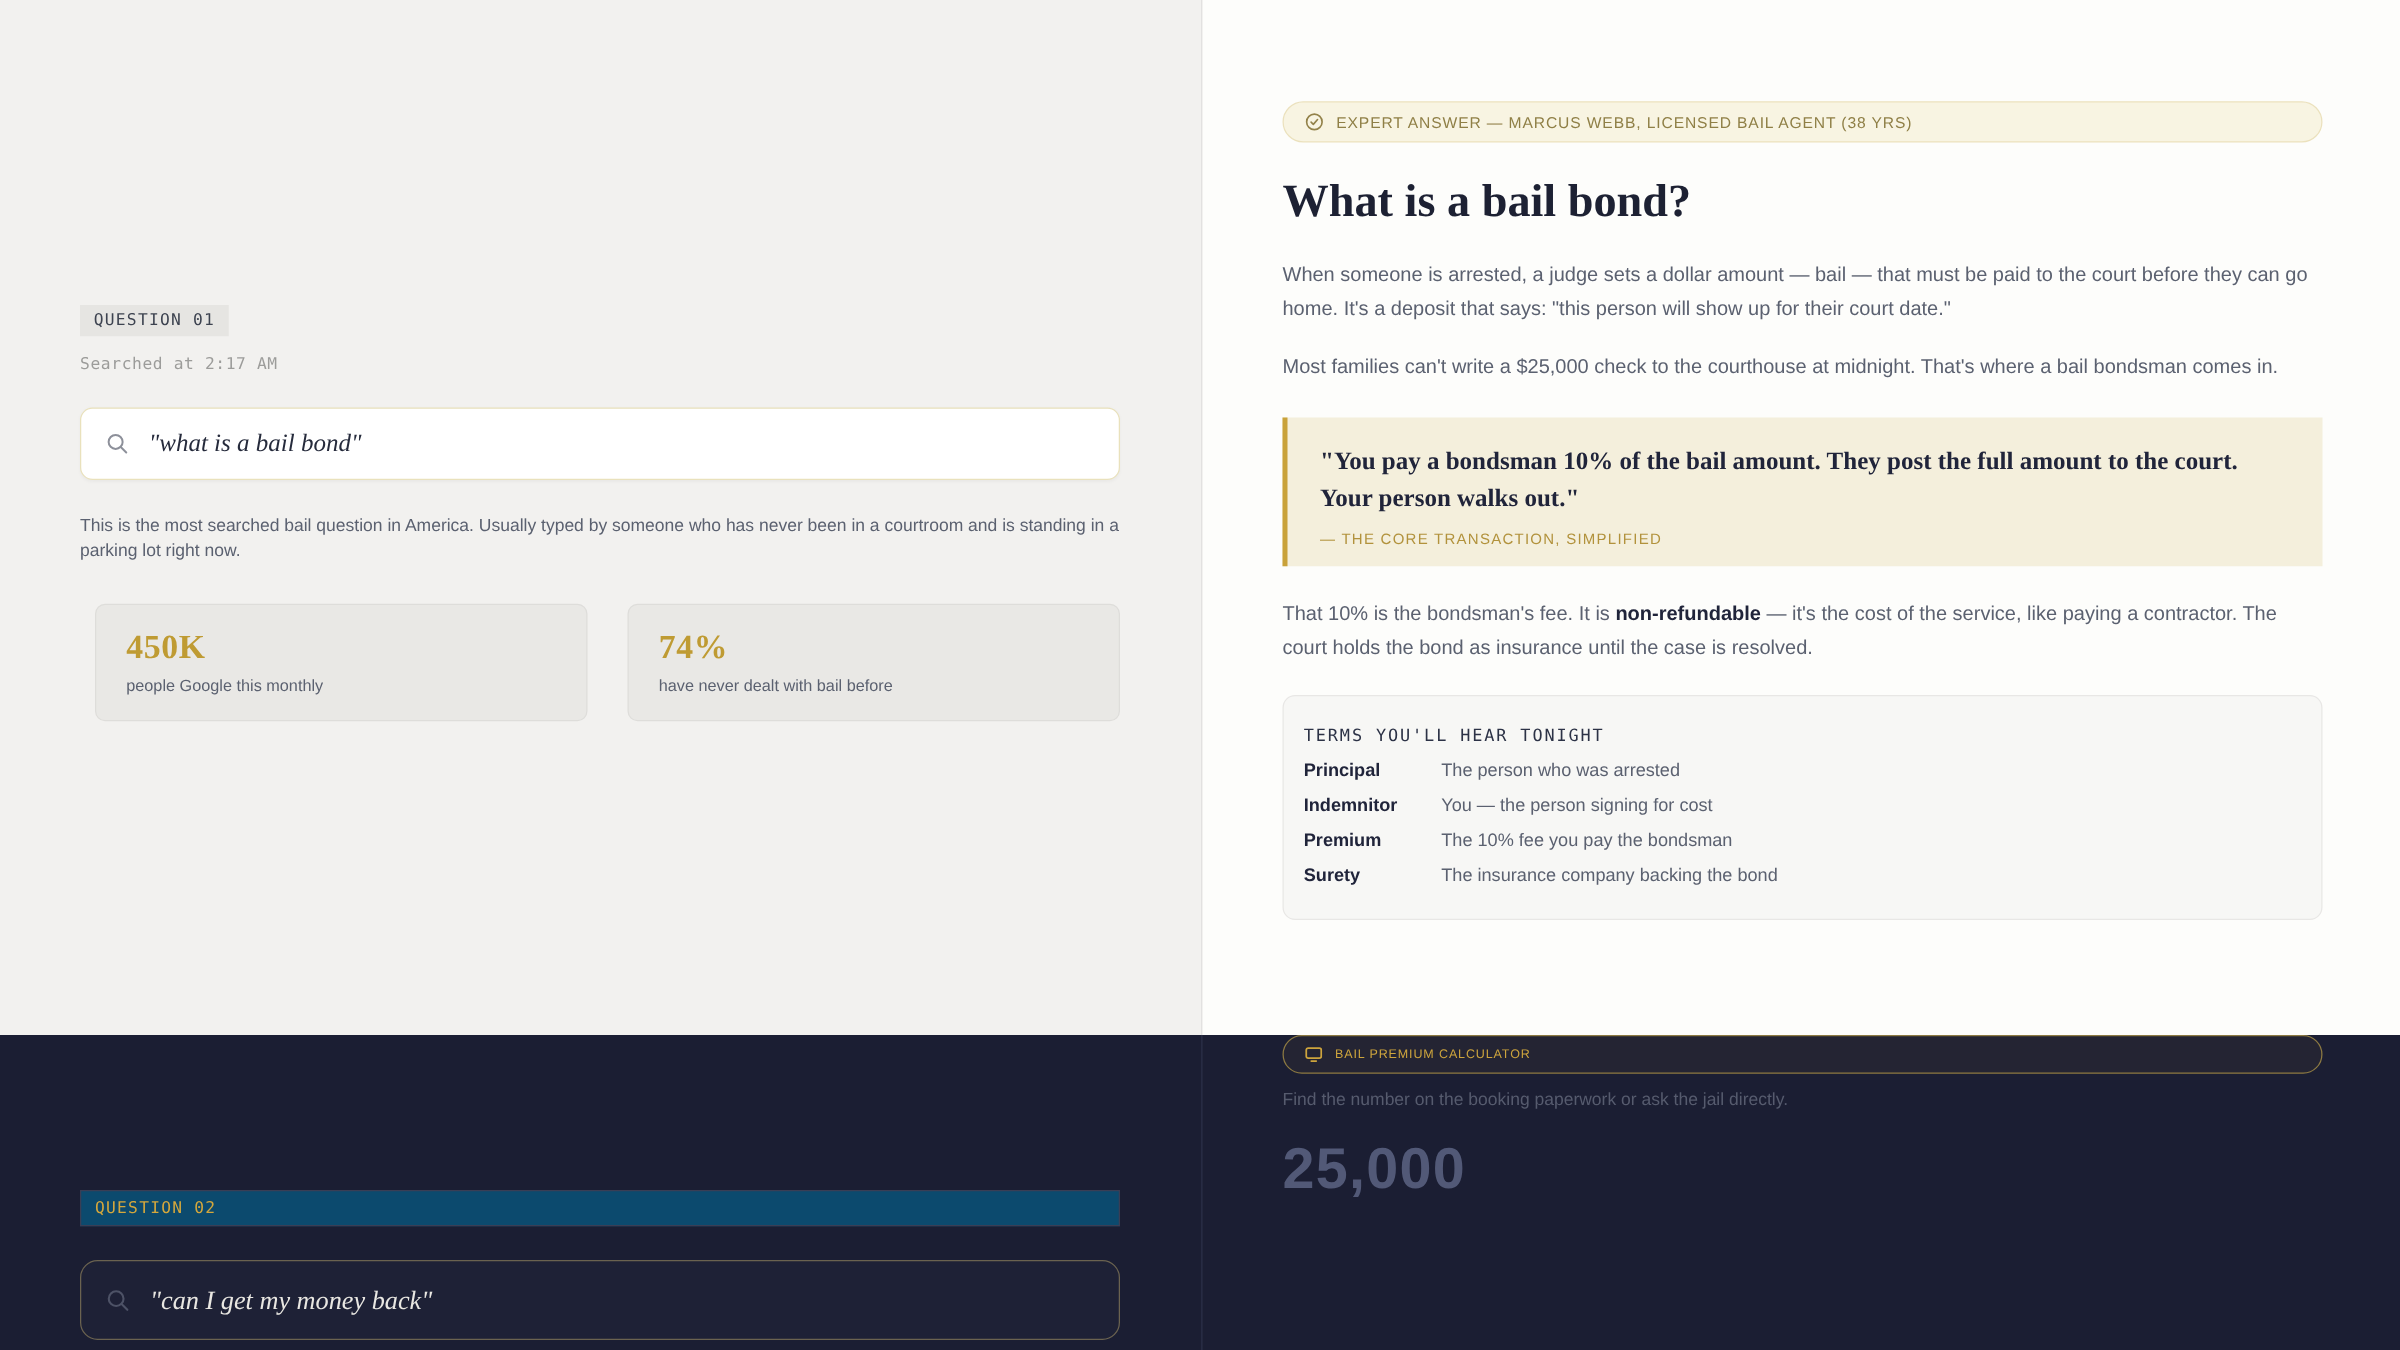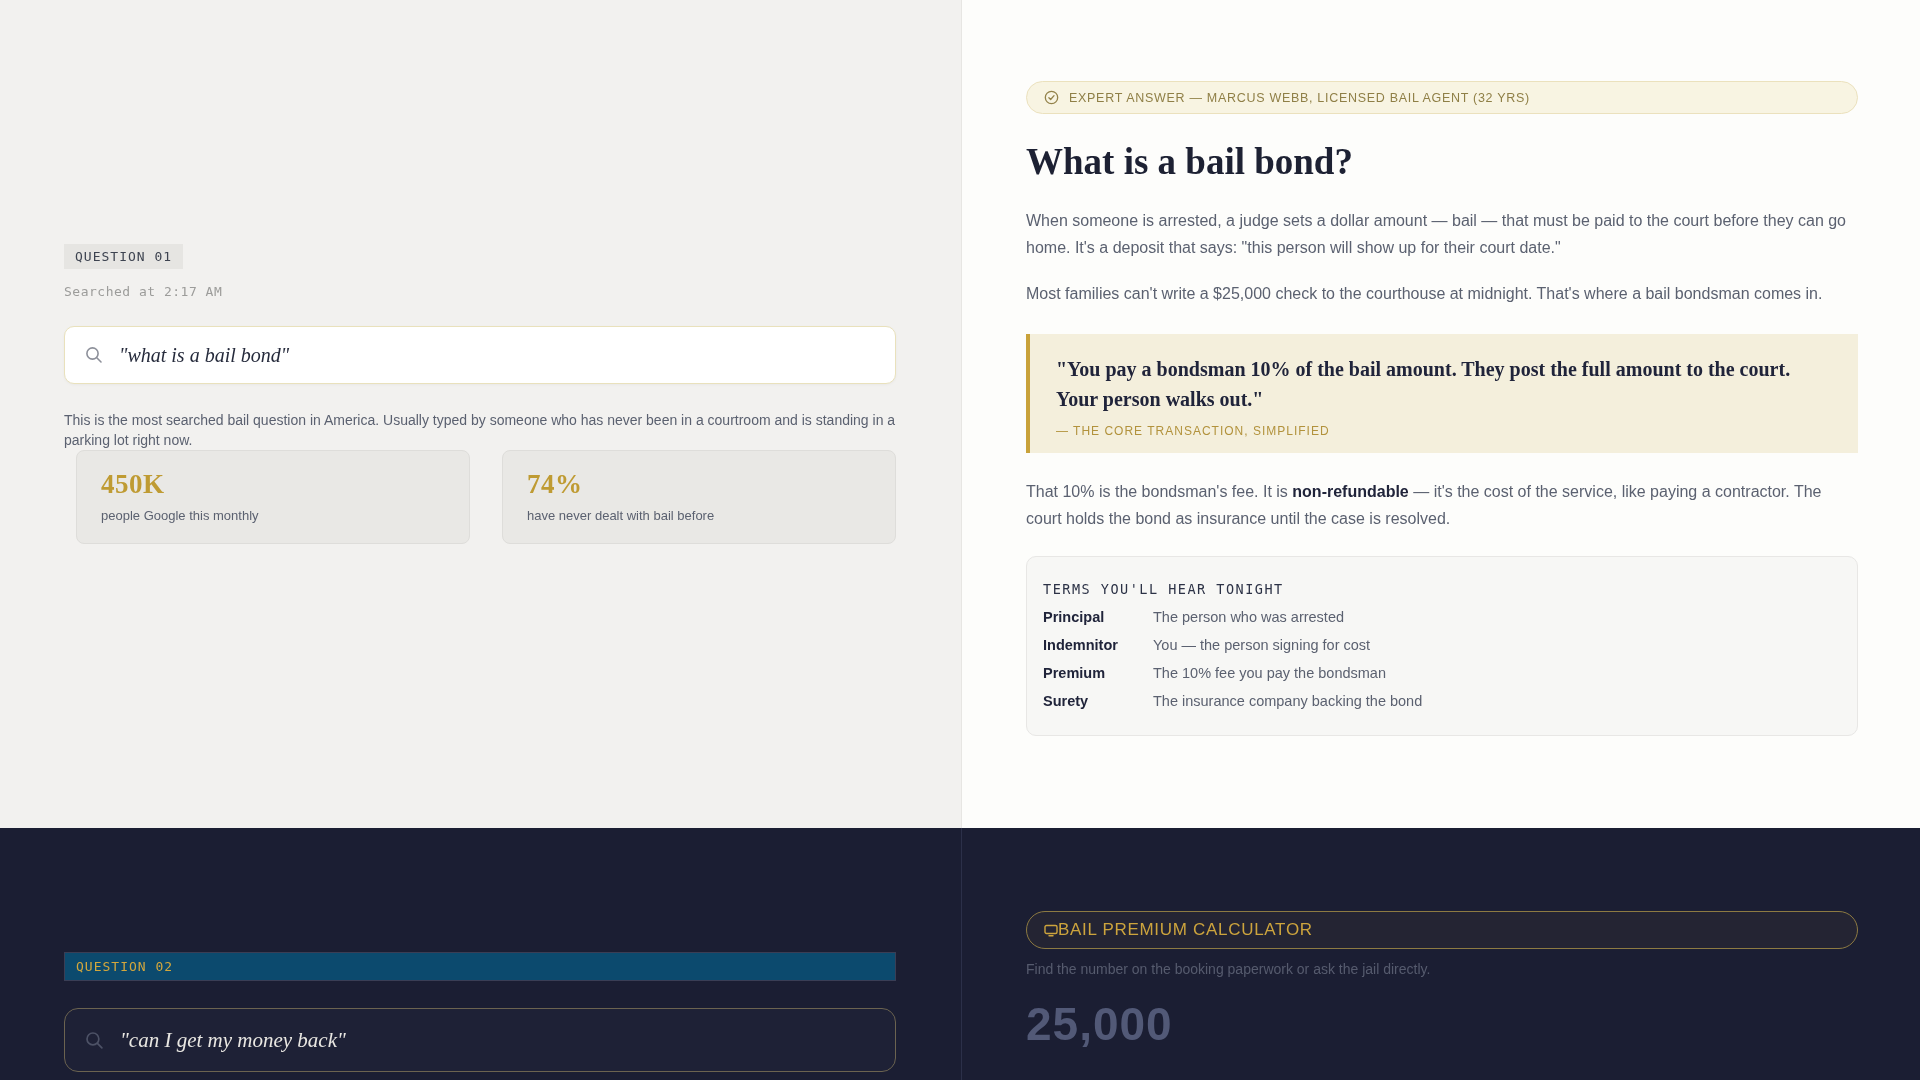--- a/index.html
+++ b/index.html
@@ -37,21 +37,21 @@
     box-shadow:0 1px 3px rgba(0,0,0,.04);
   }
   .searchbox input{
     flex:1;border:none;outline:none;background:transparent;
     font-family:"Liberation Serif",serif;font-style:italic;
     font-size:20px;color:#262b3c;
   }
   .note{
     margin-top:27px;font-size:14px;line-height:1.4;color:#5b6170;
   }
-  .stats{display:grid;grid-template-columns:1fr 1fr;gap:32px;padding-left:12px;}
+  .stats{margin-top:33px;display:grid;grid-template-columns:1fr 1fr;gap:32px;padding-left:12px;}
   .stat-card{
     background:#e9e8e5;border:1px solid #deddda;border-radius:8px;
     padding:18px 24px 20px;box-sizing:border-box;
   }
   .stat-value{
     font-family:"Liberation Serif",serif;font-weight:bold;
     font-size:27px;color:#bf9b33;letter-spacing:.5px;
   }
   .stat-label{margin-top:8px;font-size:13px;color:#5b6170;}
 
@@ -107,25 +107,25 @@
     display:flex;align-items:center;padding:0 20px;gap:14px;
   }
   .searchbox-dark input{
     flex:1;border:none;outline:none;background:transparent;
     font-family:"Liberation Serif",serif;font-style:italic;
     font-size:21px;color:#e9e7e2;
   }
 
   
   .calc-badge{
-    margin-top:83px;display:flex;align-items:center;
+    display:flex;align-items:center;gap:10px;
     box-sizing:border-box;border-radius:999px;
     background:rgba(207,164,61,.05);border:1px solid #8d7a42;
     padding:8px 17px;color:#cda43d;
-    font-size:17px;letter-spacing:.7px;
+    font-size:10px;letter-spacing:.7px;
   }
   .calc-title{
     margin-top:28px;font-family:"Liberation Serif",serif;
     font-weight:bold;font-size:25px;color:#f1eee7;
   }
   .calc-hint{margin-top:12px;font-size:14px;color:#565b6e;}
   .calc-amount{
     margin-top:20px;font-weight:bold;font-size:46px;
     letter-spacing:1px;color:#525977;
   }
@@ -165,21 +165,21 @@
 
   <div class="col-right top-right">
     <div class="inner">
       <div class="expert-badge">
         <span class="icon">
           <svg width="15" height="15" viewBox="0 0 16 16">
               <circle cx="8" cy="8" r="6.6" fill="none" stroke="#93824a" stroke-width="1.4"></circle>
               <path d="M5.2 8.2l1.9 1.9 3.6-4.1" fill="none" stroke="#93824a" stroke-width="1.4" stroke-linecap="round" stroke-linejoin="round"></path>
             </svg>
         </span>
-        <span>EXPERT ANSWER — MARCUS WEBB, LICENSED BAIL AGENT (32 YRS)</span>
+        <span>EXPERT ANSWER — MARCUS WEBB, LICENSED BAIL AGENT (38 YRS)</span>
       </div>
       <h1 class="answer-title">What is a bail bond?</h1>
       <div class="para p1">When someone is arrested, a judge sets a dollar amount — bail — that must be paid to the court before they can go home. It's a deposit that says: "this person will show up for their court date."</div>
       <div class="para p2">Most families can't write a $25,000 check to the courthouse at midnight. That's where a bail bondsman comes in.</div>
       <div class="quote-box">
         <div class="quote-text">"You pay a bondsman 10% of the bail amount. They post the full amount to the court. Your person walks out."</div>
         <div class="quote-attr">— THE CORE TRANSACTION, SIMPLIFIED</div>
       </div>
       <div class="para p3"><span>That 10% is the bondsman's fee. It is </span><b>non-refundable</b><span> — it's the cost of the service, like paying a contractor. The court holds the bond as insurance until the case is resolved.</span></div>
       <div class="terms-box">

